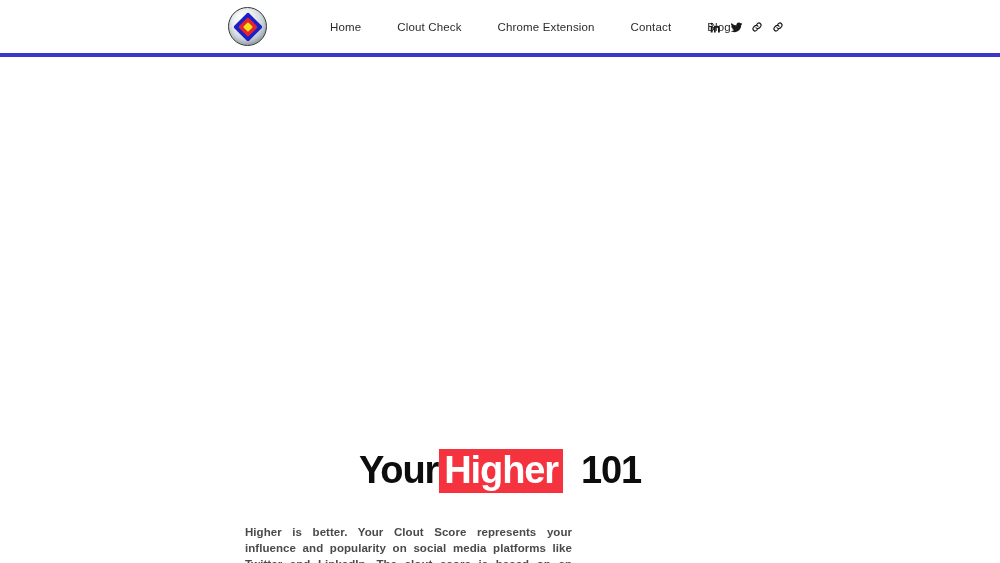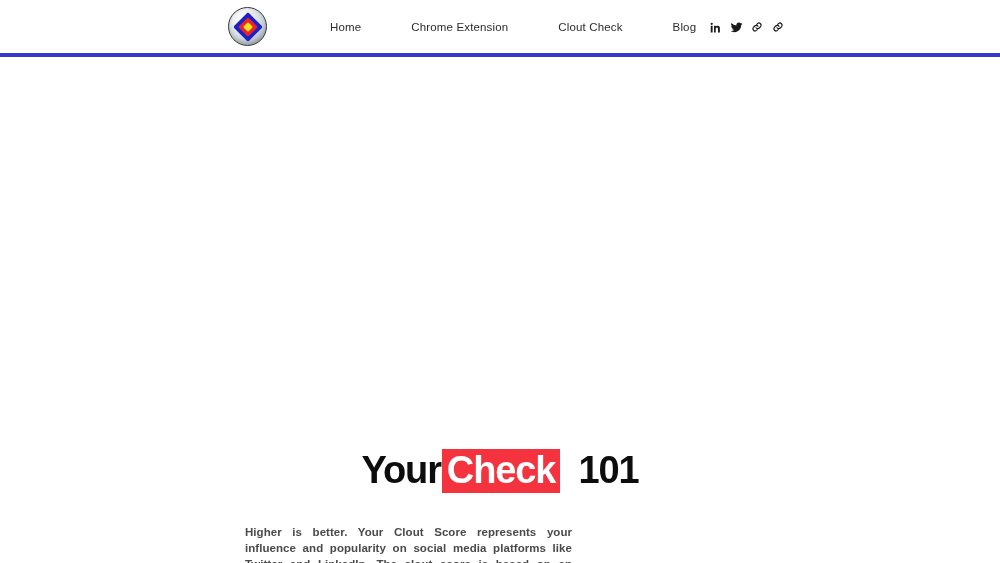--- a/index.html
+++ b/index.html
@@ -80,21 +80,21 @@
     border-radius: 1px;
   }
 
   .main-nav {
     position: absolute;
     left: 330px;
     top: 0;
     height: 54px;
     display: flex;
     align-items: center;
-    gap: 16px;
+    gap: 2px;
   }
 
   .nav-link {
     font-family: "Liberation Sans", sans-serif;
     font-size: 11.5px;
     color: #2b2b2b;
     letter-spacing: 0.15px;
     text-decoration: none;
     padding: 0 17px;
     white-space: nowrap;
@@ -195,22 +195,23 @@
     <a class="logo-wrap">
       <div class="logo-circle">
         <span class="diamond outer"></span>
         <span class="diamond mid"></span>
         <span class="diamond inner"></span>
       </div>
     </a>
 
     <nav class="main-nav">
       <a class="nav-link">Home</a>
+      <a class="nav-link">Clout Check</a>
       <a class="nav-link">Chrome Extension</a>
-      <a class="nav-link">Clout Check</a>
+      <a class="nav-link">Contact</a>
       <a class="nav-link">Blog</a>
     </nav>
 
     <div class="social-icons">
 
       <a class="social-icon">
         <svg width="13" height="13" viewBox="0 0 24 24" fill="currentColor" aria-hidden="true">
           <path d="M3.2 8.6h3.5V21H3.2V8.6zM5 3a2.1 2.1 0 1 1 0 4.2A2.1 2.1 0 0 1 5 3zM9.2 8.6h3.35v1.7h.05c.47-.85 1.6-1.75 3.3-1.75 3.53 0 4.18 2.2 4.18 5.07V21h-3.5v-5.7c0-1.36-.03-3.1-1.95-3.1-1.95 0-2.25 1.47-2.25 3v5.8H9.2V8.6z"></path>
         </svg>
       </a>
@@ -235,21 +236,21 @@
         </svg>
       </a>
 
     </div>
 
     <div class="header-rule"></div>
   </header>
 
   <main class="hero">
 
-    <h1 class="hero-title"><span>Your</span><span class="hl">Check</span><span class="tail">101</span></h1>
+    <h1 class="hero-title"><span>Your</span><span class="hl">Higher</span><span class="tail">101</span></h1>
 
     <p class="hero-paragraph"><span>Higher is better. Your Clout Score represents your influence</span>
       <span>and popularity on social media platforms like Twitter and</span>
       <span>LinkedIn. The clout score is based on an attribute in the</span>
       </p>
 
   </main>
 
 </div>
 

